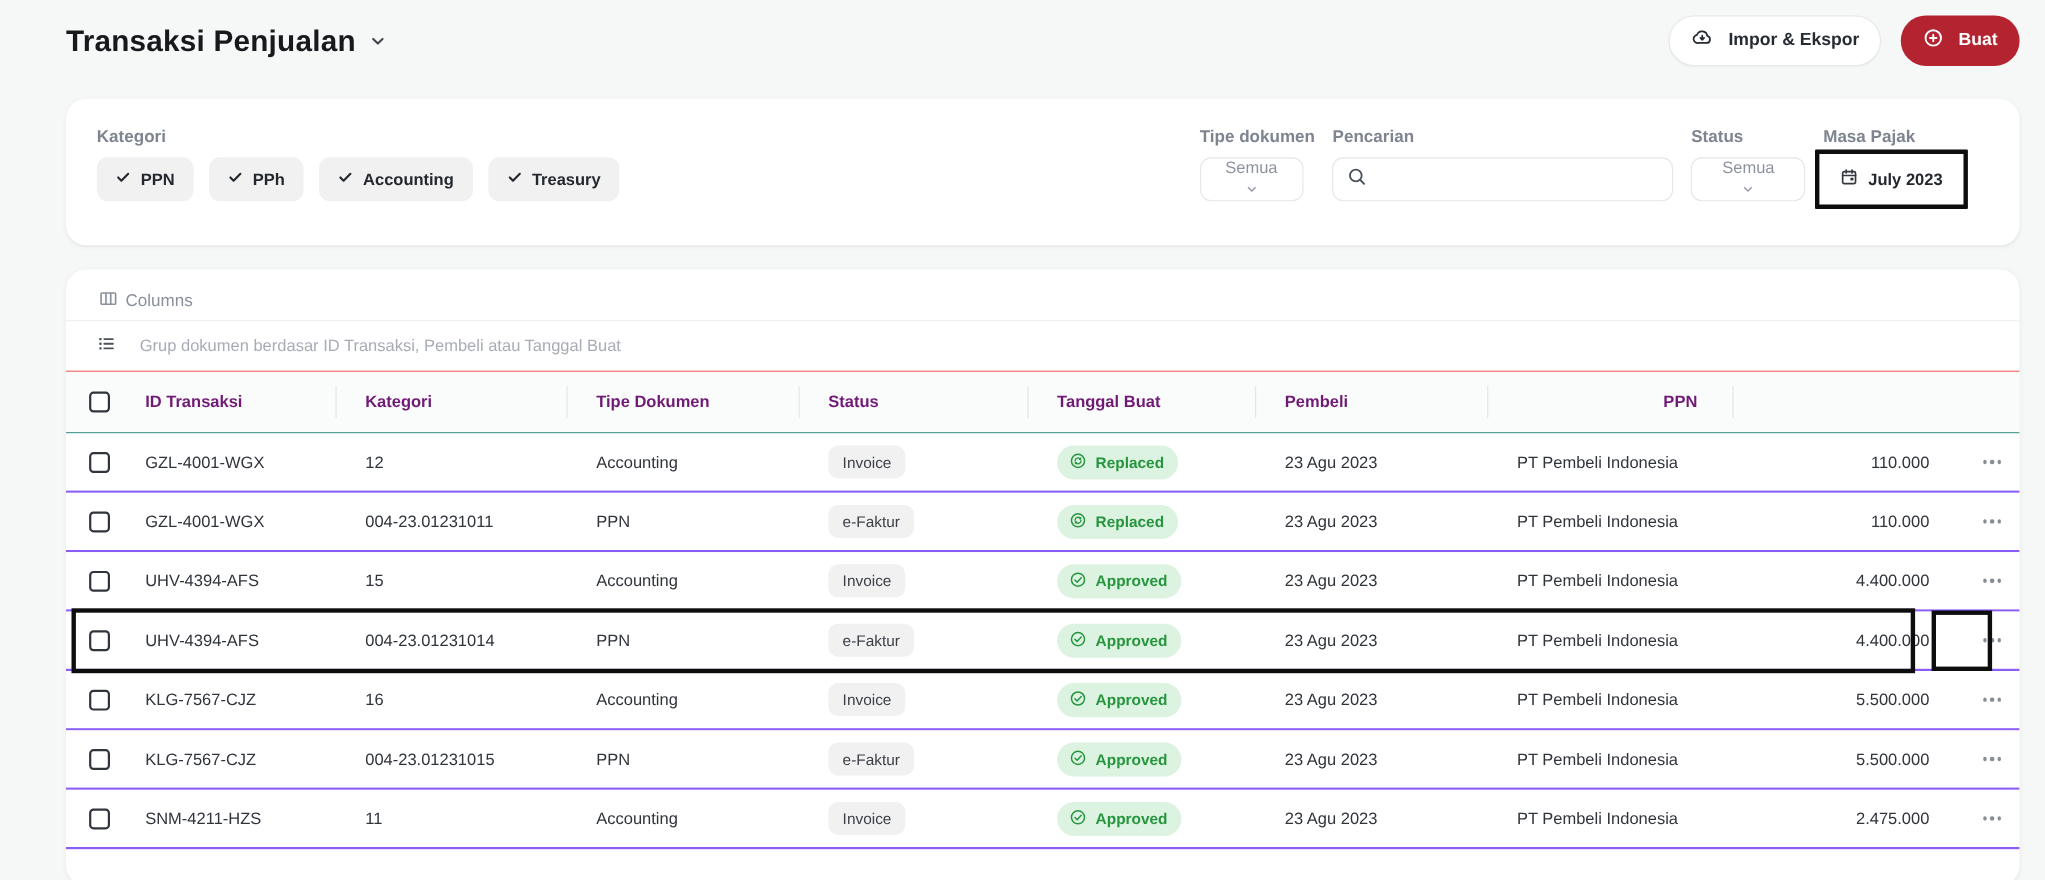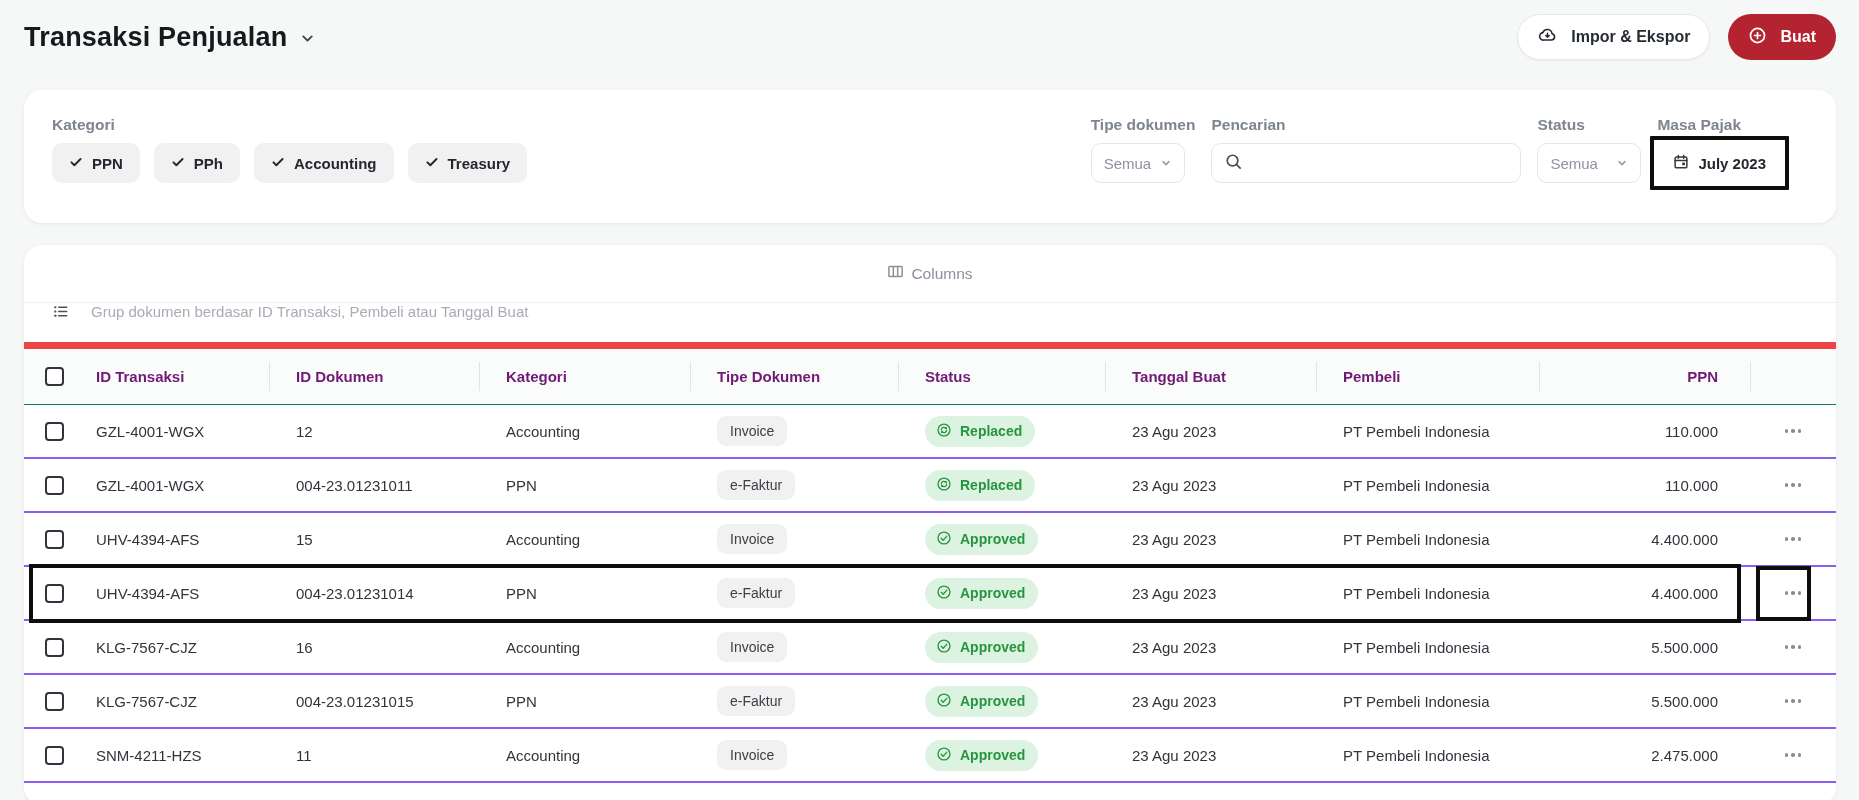--- a/index.html
+++ b/index.html
@@ -15,21 +15,21 @@
     --card-radius:18px;
   }
   *{box-sizing:border-box;}
   html,body{margin:0;padding:0;}
   body{
     width:1859px;height:800px;overflow:hidden;
     background:#f6f7f7;
     font-family:"Liberation Sans",sans-serif;
     color:var(--cell);
   }
-  .page{position:relative;width:1859px;height:800px;}
+  .page{position:relative;width:1859px;height:800px;padding-left:36px;}
 
   
   .topbar{display:flex;justify-content:space-between;align-items:center;padding:14px 23px 0 24px;}
   .title-wrap{display:flex;align-items:center;gap:12px;}
   .title-wrap h1{margin:0;font-size:27px;font-weight:800;color:#17191d;letter-spacing:.2px;}
   .title-chevron{margin-top:6px;color:#40454d;cursor:pointer;}
   .top-actions{display:flex;align-items:center;gap:18px;}
   .btn{display:inline-flex;align-items:center;gap:13px;height:46px;border-radius:24px;font-size:16px;font-weight:700;cursor:pointer;border:none;font-family:inherit;}
   .btn-outline{background:#fff;border:1px solid #e7e8ea;box-shadow:0 1px 2px rgba(0,0,0,.05);color:#262b33;padding:0 19px;}
   .btn-red{background:var(--red);color:#fff;padding:0 20px;}
@@ -38,36 +38,36 @@
   .card{background:#fff;border-radius:var(--card-radius);box-shadow:0 1px 2px rgba(16,24,40,.04),0 1px 6px rgba(16,24,40,.04);}
 
   
   .filter-card{margin:30px 23px 0 24px;padding:26px 28px 40px 28px;display:flex;align-items:flex-start;}
   .field{display:flex;flex-direction:column;align-items:flex-start;}
   .field > label{font-size:15.5px;font-weight:700;color:var(--label);margin-bottom:9px;white-space:nowrap;}
   .chips{display:flex;gap:14px;}
   .chip{display:inline-flex;align-items:center;gap:9px;height:40px;padding:0 17px;background:#f1f1f2;border:none;border-radius:10px;font-size:15px;font-weight:700;color:var(--ink);cursor:pointer;font-family:inherit;}
   .chip svg{flex:0 0 auto;}
   .filter-right{margin-left:auto;display:flex;align-items:flex-start;gap:16px;}
-  .select{display:flex;align-items:center;justify-content:space-between;height:40px;background:#fff;border:1px solid var(--border);border-radius:10px;padding:0 12px;color:var(--muted);font-size:15px;cursor:pointer;font-family:inherit;}
+  .select{display:flex;align-items:center;justify-content:space-between;height:40px;background:#fff;border:1px solid var(--border);border-radius:10px;padding:0 12px;color:var(--muted);font-size:15px;cursor:pointer;font-family:inherit;flex-direction:column;}
   .select-tipe{width:94px;}
   .select-status{width:104px;}
   .search-box{display:flex;align-items:center;height:40px;width:310px;border:1px solid var(--border);border-radius:10px;background:#fff;padding:0 12px;gap:8px;}
   .search-box input{border:none;outline:none;flex:1;font-size:15px;font-family:inherit;color:var(--ink);background:transparent;min-width:0;}
   .f-masa{margin-right:26px;}
   .annot-wrap{margin:-7px;padding:3px;border-radius:1px;border:4px solid transparent;}
   .annot-wrap.on{border-color:var(--annot);}
   .btn-masa{display:inline-flex;align-items:center;gap:9px;height:40px;padding:0 16px;background:#fff;border:none;border-radius:8px;font-size:15px;font-weight:700;color:var(--ink);cursor:pointer;font-family:inherit;}
   .btn-masa svg{color:#33383f;}
 
   
   .table-card{margin:22px 23px 0 24px;overflow:hidden;min-height:560px;}
-  .columns-row{display:flex;justify-content:center;padding:17px 24px 5px 24px;}
+  .columns-row{display:flex;justify-content:flex-start;padding:17px 24px 5px 24px;}
   .columns-btn{display:inline-flex;align-items:center;gap:7px;background:none;border:none;color:#8a919c;font-size:15.5px;cursor:pointer;font-family:inherit;}
-  .group-row{display:flex;gap:22px;height:47px;margin-top:12px;padding:0 24px 0 28px;border-top:1px solid #eef0f1;border-bottom:7px solid #ef4444;color:#a7acb5;font-size:15px;cursor:pointer;}
+  .group-row{display:flex;align-items:center;gap:22px;height:47px;padding:0 24px 0 28px;border-top:1px solid #eef0f1;border-bottom:1px solid #ef4444;color:#a7acb5;font-size:15px;cursor:pointer;}
   .group-row svg{color:#4d535b;flex:0 0 auto;}
 
   .grid-cols{display:grid;grid-template-columns:60px 185px 210px 211px 208px 207px 211px 223px 211px 1fr;align-items:center;}
   .thead{height:56px;background:#fafbfb;border-bottom:1px solid #0f766e;color:#701a75;font-weight:700;font-size:15px;}
   .th{padding-left:27px;position:relative;height:100%;display:flex;align-items:center;}
   .th.divider::before{content:"";position:absolute;left:0;top:13px;bottom:13px;width:1px;background:#e2e4e7;}
   .th-check{justify-content:center;padding-left:0;}
   .th-idt{padding-left:12px;}
   .th-ppn{justify-content:flex-end;padding-right:32px;padding-left:0;}
   .checkbox{width:19px;height:19px;border:2px solid #30353d;border-radius:4px;background:#fff;display:inline-block;cursor:pointer;}
@@ -226,21 +226,20 @@
           </svg>
       </span>
       <span>Grup dokumen berdasar ID Transaksi, Pembeli atau Tanggal Buat</span>
     </div>
 
     <div class="thead grid-cols">
       <div class="th th-check">
           <span class="checkbox"></span>
         </div>
       <div class="th th-idt">ID Transaksi</div>
-      <div class="th divider">ID Dokumen</div>
       <div class="th divider">Kategori</div>
       <div class="th divider">Tipe Dokumen</div>
       <div class="th divider">Status</div>
       <div class="th divider">Tanggal Buat</div>
       <div class="th divider">Pembeli</div>
       <div class="th divider th-ppn">PPN</div>
       <div class="th divider"></div>
     </div>
 
     <div class="tbody" id="tbody">

